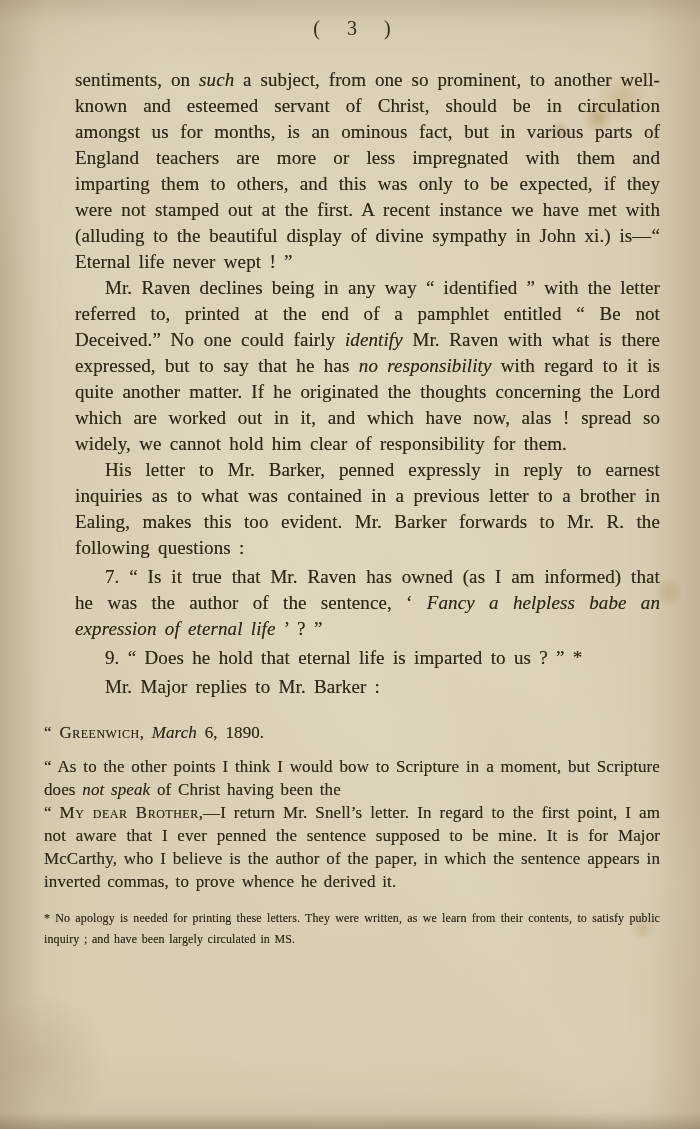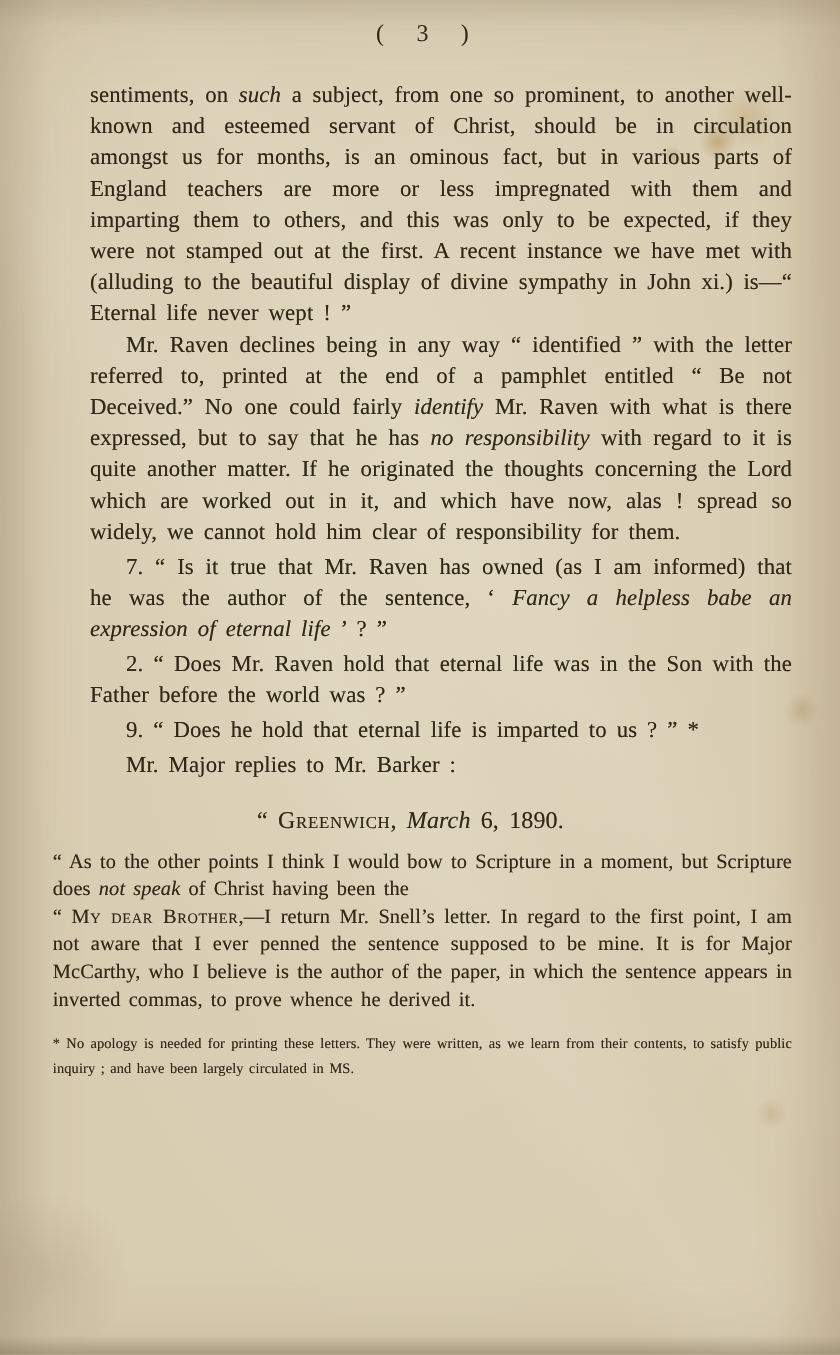--- a/index.html
+++ b/index.html
@@ -45,22 +45,22 @@
     font-size:19px; line-height:26px; text-align:justify;
     word-spacing:0.18em; letter-spacing:0.1px;
     text-shadow:0 0 .4px rgba(47,39,24,.55);
   }
   .para{ text-indent:30px;margin-left:31px; }
   .para.first{ text-indent:0; }
   .q{ margin-top:3px; }
   .it{ font-style:italic; }
   .sc{ font-variant:small-caps; letter-spacing:.03em; }
   .dateline{
-    text-align:center; padding-right:20px;
-    font-size:20px; line-height:22px; margin-top:22px;
+    text-align:left; padding-right:20px;
+    font-size:17px; line-height:22px; margin-top:22px;
     text-shadow:0 0 .4px rgba(47,39,24,.5);
   }
   .letter{ margin-top:11px; }
   .letter-para{
     font-size:17px; line-height:23px; text-align:justify;
     word-spacing:0.14em;
     text-shadow:0 0 .4px rgba(47,39,24,.5);
   }
   .footnote{
     font-size:12px; line-height:20.5px; text-align:justify;
@@ -75,22 +75,22 @@
   <div class="sheen"></div>
   <div class="inner">
 
     <header class="page-head">
       <span class="page-number">( 3 )</span>
     </header>
 
     <main class="body-copy">
       <p class="para first"><span>sentiments, on </span><span class="it">such</span><span> a subject, from one so prominent, to another well-known and esteemed servant of Christ, should be in circulation amongst us for months, is an ominous fact, but in various parts of England teachers are more or less impregnated with them and imparting them to others, and this was only to be expected, if they were not stamped out at the first.  A recent instance we have met with (alluding to the beautiful display of divine sympathy in John xi.) is—“ Eternal life never wept ! ”</span></p>
       <p class="para"><span>Mr. Raven declines being in any way “ identified ” with the letter referred to, printed at the end of a pamphlet entitled “ Be not Deceived.”  No one could fairly </span><span class="it">identify</span><span> Mr. Raven with what is there expressed, but to say that he has </span><span class="it">no responsibility</span><span> with regard to it is quite another matter.  If he originated the thoughts concerning the Lord which are worked out in it, and which have now, alas !  spread so widely, we cannot hold him clear of responsibility for them.</span></p>
+      <p class="para"><span>His letter to Mr. Barker, penned expressly in reply to earnest inquiries as to what was contained in a previous letter to a brother in Ealing, makes this too evident.   Mr. Barker forwards to Mr. R. the following questions :</span></p>
       <p class="para q"><span>7. “ Is it true that Mr. Raven has owned (as I am informed) that he was the author of the sentence, ‘ </span><span class="it">Fancy a helpless babe an expression of eternal life</span><span> ’ ? ”</span></p>
-      <p class="para q"><span>2. “ Does Mr. Raven hold that eternal life was in the Son with the Father before the world was ? ”</span></p>
       <p class="para q"><span>9. “ Does he hold that eternal life is imparted to us ? ” *</span></p>
       <p class="para q"><span>Mr. Major replies to Mr. Barker :</span></p>
 
       <p class="dateline"><span>“ </span><span class="sc">Greenwich</span><span>, </span><span class="it">March</span><span> 6, 1890.</span></p>
 
       <section class="letter">
         <p class="letter-para"><span>“ As to the other points I think I would bow to Scripture in a moment, but Scripture does </span><span class="it">not speak</span><span> of Christ having been the</span></p>
         <p class="letter-para"><span>“ </span><span class="sc">My dear Brother</span><span>,—I return Mr. Snell’s letter.  In regard to the first point, I am not aware that I ever penned the sentence supposed to be mine.  It is for Major McCarthy, who I believe is the author of the paper, in which the sentence appears in inverted commas, to prove whence he derived it.</span></p>
       </section>
 

